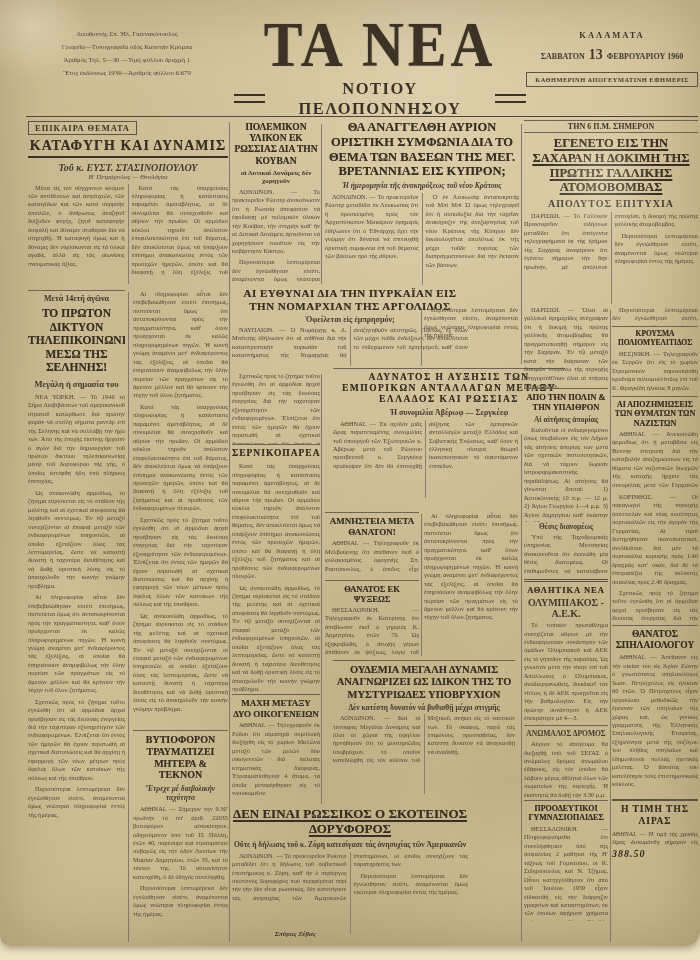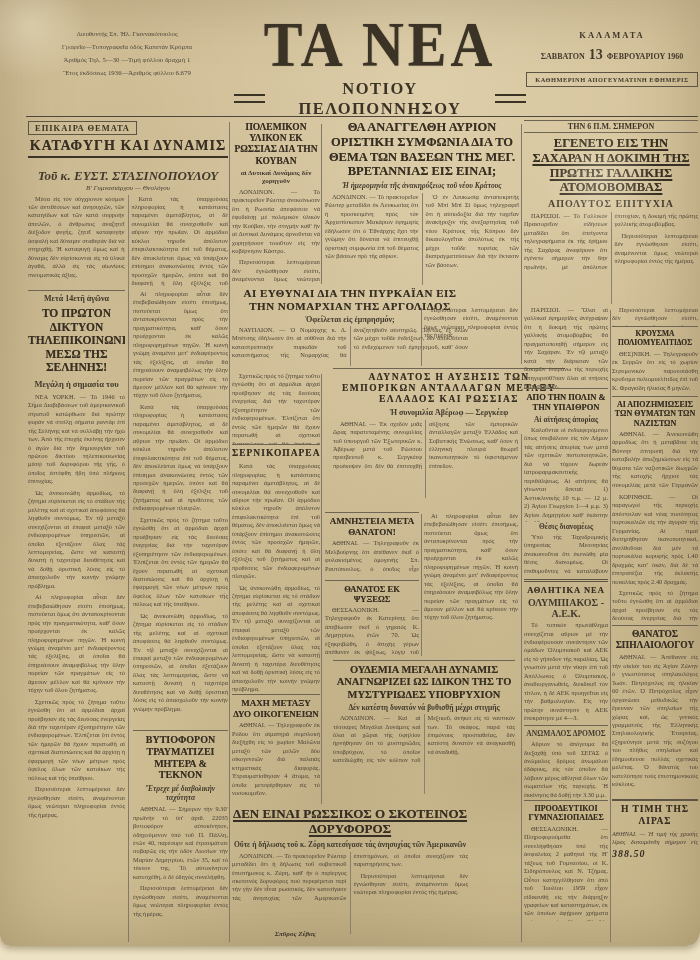--- a/index.html
+++ b/index.html
@@ -64,22 +64,22 @@
       </div>
       <div class="boxed" style="margin-top:9px;padding:3px 2px;font-size:6.4px;font-weight:bold;letter-spacing:.5px;">ΚΑΘΗΜΕΡΙΝΗ ΑΠΟΓΕΥΜΑΤΙΝΗ ΕΦΗΜΕΡΙΣ</div>
     </div>
 
     <div class="abs" style="left:26px;top:116px;width:672px;border-top:1.6px solid #4f4839;"></div>
 
     <div class="abs boxed" style="left:28px;top:121px;padding:1px 6px;font-size:8.5px;font-weight:bold;letter-spacing:1px;color:#3a3326;">ΕΠΙΚΑΙΡΑ ΘΕΜΑΤΑ</div>
 
     <div class="abs" style="left:28px;top:138px;width:200px;">
       <div class="hd" style="font-size:14px;letter-spacing:1px;border-bottom:2px solid #3a3326;padding-bottom:1px;">ΚΑΤΑΦΥΓΗ ΚΑΙ ΔΥΝΑΜΙΣ</div>
-      <div class="sub" style="font-size:13px;font-style:italic;margin-top:10px;">Τοῦ κ. ΕΥΣΤ. ΣΤΑΣΙΝΟΠΟΥΛΟΥ</div>
-      <div style="font-size:7px;font-style:italic;text-align:center;color:#4c4335;">Β′ Γυμνασιάρχου — Θεολόγου</div>
+      <div class="sub" style="font-size:10px;font-style:italic;margin-top:4px;">Τοῦ κ. ΕΥΣΤ. ΣΤΑΣΙΝΟΠΟΥΛΟΥ</div>
+      <div style="font-size:7px;font-style:italic;text-align:center;color:#4c4335;">Β′ Πετρόχειλος — Θεολόγου</div>
       <div class="b c2" style="height:100px;margin-top:3px;">
         <p>Μέσα εἰς τόν σύγχρονον κόσμον τῶν ἀντιθέσεων καί ἀνησυχιῶν, τῶν καταιγίδων καί τῶν κατά συρροήν ἀπειλῶν, ὁ ἄνθρωπος ἀναζητεῖ διέξοδον φυγῆς, ζητεῖ καταφυγήν ἀσφαλῆ καί δύναμιν σταθεράν διά νά στηριχθῇ. Ἡ καταφυγή ὅμως καί ἡ δύναμις δέν εὑρίσκονται εἰς τά ὑλικά ἀγαθά, ἀλλά εἰς τάς αἰωνίους πνευματικάς ἀξίας.</p>
         <p>Κατά τάς ὑπαρχούσας πληροφορίας ἡ κατάστασις παραμένει ἀμετάβλητος, αἱ δέ συνομιλίαι θά συνεχισθοῦν καί αὔριον τήν πρωΐαν. Οἱ ἁρμόδιοι κύκλοι τηροῦν ἀπόλυτον ἐπιφυλακτικότητα ἐπί τοῦ θέματος, δέν ἀποκλείεται ὅμως νά ὑπάρξουν ἐπίσημοι ἀνακοινώσεις ἐντός τῶν προσεχῶν ἡμερῶν, ὁπότε καί θά διαφανῇ ἡ ὅλη ἐξέλιξις τοῦ ζητήματος καί αἱ προθέσεις τῶν ἐνδιαφερομένων πλευρῶν.</p>
       </div>
     </div>
 
     <div class="abs" style="left:28px;top:290px;width:97px;height:652px;overflow:hidden;">
       <div class="kick rule-t" style="font-size:8px;">Μετά 14ετῆ ἀγῶνα</div>
       <div class="hd" style="font-size:11.5px;margin:4px 0;">ΤΟ ΠΡΩΤΟΝ ΔΙΚΤΥΟΝ ΤΗΛΕΠΙΚΟΙΝΩΝΙΑΣ ΜΕΣΩ ΤΗΣ ΣΕΛΗΝΗΣ!</div>
       <div class="sub" style="font-size:8.5px;margin-bottom:4px;">Μεγάλη ἡ σημασία του</div>
@@ -110,21 +110,21 @@
     <div class="abs" style="left:133px;top:730px;width:95px;height:212px;overflow:hidden;">
       <div class="hd rule-t" style="font-size:10px;">ΒΥΤΙΟΦΟΡΟΝ ΤΡΑΥΜΑΤΙΖΕΙ ΜΗΤΕΡΑ &amp; ΤΕΚΝΟΝ</div>
       <div class="sub" style="font-size:7.5px;font-style:italic;margin:3px 0;">Ἔτρεχε μέ διαβολικήν ταχύτητα</div>
       <div class="b">
         <p>ΑΘΗΝΑΙ. — Σήμερον τήν 9.30′ πρωϊνήν τό ὑπ' ἀριθ. 22035 βυτιοφόρον αὐτοκίνητον, ὁδηγούμενον ὑπό τοῦ Π. Πάλλη, ἐτῶν 40, παρέσυρε καί ἐτραυμάτισε σοβαρῶς εἰς τήν ὁδόν Λιοσίων τήν Μαρίαν Δημητρίου, ἐτῶν 35, καί τό τέκνον της. Τό αὐτοκίνητον κατεσχέθη, ὁ δέ ὁδηγός συνελήφθη.</p>
         <p>Περισσότεραι λεπτομέρειαι δέν ἐγνώσθησαν εἰσέτι, ἀναμένονται ὅμως νεώτεραι πληροφορίαι ἐντός τῆς ἡμέρας.</p>
       </div>
     </div>
 
     <div class="abs" style="left:325px;top:120px;width:194px;height:165px;overflow:hidden;">
-      <div class="hd" style="font-size:12.5px;">ΘΑ ΑΝΑΓΓΕΛΘΗ ΑΥΡΙΟΝ ΟΡΙΣΤΙΚΗ ΣΥΜΦΩΝΙΑ ΔΙΑ ΤΟ ΘΕΜΑ ΤΩΝ ΒΑΣΕΩΝ ΤΗΣ ΜΕΓ. ΒΡΕΤΑΝΝΙΑΣ ΕΙΣ ΕΙΝΑΙ;</div>
+      <div class="hd" style="font-size:12.5px;">ΘΑ ΑΝΑΓΓΕΛΘΗ ΑΥΡΙΟΝ ΟΡΙΣΤΙΚΗ ΣΥΜΦΩΝΙΑ ΔΙΑ ΤΟ ΘΕΜΑ ΤΩΝ ΒΑΣΕΩΝ ΤΗΣ ΜΕΓ. ΒΡΕΤΑΝΝΙΑΣ ΕΙΣ ΚΥΠΡΟΝ;</div>
       <div class="sub" style="font-size:7.5px;font-style:italic;margin:2px 0 3px 0;">Ἡ ἡμερομηνία τῆς ἀνακηρύξεως τοῦ νέου Κράτους</div>
       <div class="b c2" style="height:102px;">
         <p>ΛΟΝΔΙΝΟΝ. — Τό πρακτορεῖον Ρώυτερ μεταδίδει ἐκ Λευκωσίας ὅτι ἡ προσκειμένη πρός τόν Ἀρχιεπίσκοπον Μακάριον ἐφημερίς ἐδήλωσεν ὅτι ὁ Ἐθνάρχης ἔχει τήν γνώμην ὅτι δύναται νά ἐπιτευχθῇ ὁριστική συμφωνία ἐπί τοῦ θέματος τῶν βάσεων πρό τῆς αὔριον.</p>
         <p>Ὁ ἐν Λευκωσίᾳ ἀνταποκριτής τοῦ Μπί Μπί Σί ὅμως τηλεγραφεῖ ὅτι ἡ αἰσιοδοξία διά τήν ταχεῖαν ἀνακήρυξιν τῆς ἀνεξαρτησίας τοῦ νέου Κράτους τῆς Κύπρου δέν δικαιολογεῖται ἀπολύτως ἐκ τῆς μέχρι τοῦδε πορείας τῶν διαπραγματεύσεων διά τήν ἔκτασιν τῶν βάσεων.</p>
       </div>
     </div>
 
     <div class="abs" style="left:524px;top:120px;width:174px;height:184px;overflow:hidden;">
       <div class="kick" style="font-size:8px;border-top:1px solid #6f6554;border-bottom:1px solid #6f6554;padding:1px 0;">ΤΗΝ 6 Π.Μ. ΣΗΜΕΡΟΝ</div>
       <div class="hd underl" style="font-size:12.5px;margin:3px 0;">ΕΓΕΝΕΤΟ ΕΙΣ ΤΗΝ ΣΑΧΑΡΑΝ Η ΔΟΚΙΜΗ ΤΗΣ ΠΡΩΤΗΣ ΓΑΛΛΙΚΗΣ ΑΤΟΜΟΒΟΜΒΑΣ</div>

